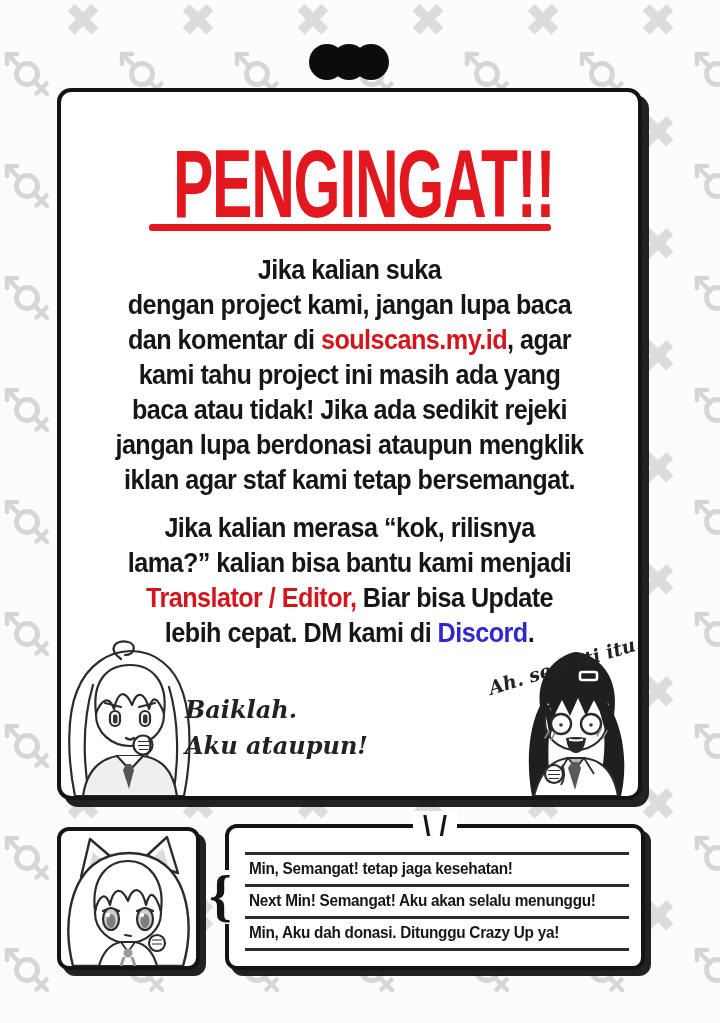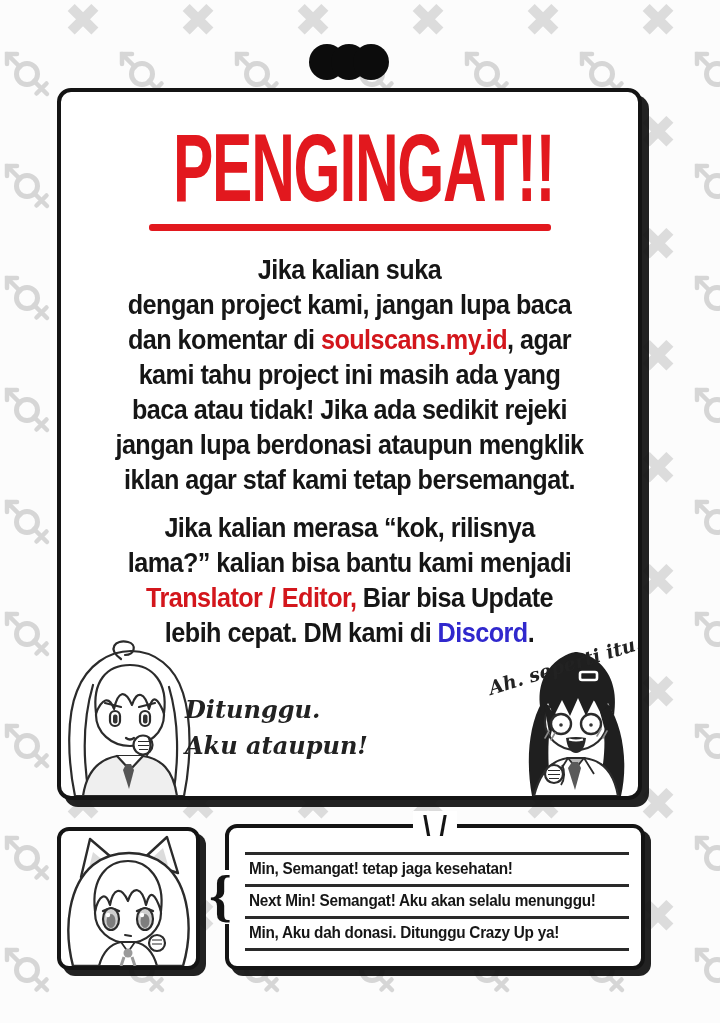--- a/index.html
+++ b/index.html
@@ -13,21 +13,21 @@
   .pat-x{font-size:46px;font-weight:bold;color:#dcdcdc;line-height:1;font-family:"DejaVu Sans",sans-serif;}
   
   .dots{position:absolute;left:309px;top:44px;display:flex;z-index:2;}
   .dot{width:36px;height:36px;border-radius:50%;background:#0c0c0c;margin-right:-14px;}
   
   .card{
     position:absolute;left:57px;top:88px;width:585px;height:712px;box-sizing:border-box;
     background:#ffffff;border:4px solid #141414;border-radius:14px;
     box-shadow:7px 7px 0 rgba(15,15,15,0.92);z-index:1;overflow:hidden;
   }
-  .title-wrap{position:absolute;top:36px;left:0;width:100%;}
+  .title-wrap{position:absolute;top:52px;left:0;width:100%;}
   .title{
     display:inline-block;font-size:96px;line-height:80px;font-weight:bold;
     letter-spacing:-2px;color:#e2181e;transform:scaleX(0.63);transform-origin:50% 50%;
     white-space:nowrap;
   }
   .title-underline{
     position:absolute;top:132px;left:50%;transform:translateX(-50%);
     width:402px;height:7px;background:#e2181e;border-radius:3px;
   }
   .para{
@@ -520,21 +520,21 @@
       <path d="M14,150 C20,126 32,114 48,112 L64,112 C82,114 94,126 98,150 Z" fill="#fff" stroke="#2b2b2b" stroke-width="2.2" stroke-linejoin="round"></path>
       <path d="M48,112 L56,122 L64,112 Z" fill="#b9b9b9" stroke="#2b2b2b" stroke-width="1.8"></path>
       <path d="M52,116 L48,122 L55,144 L61,122 L58,116 Z" fill="#5a5a5a"></path>
       <path d="M48,112 L38,128 M64,112 L74,128" stroke="#2b2b2b" stroke-width="1.8" fill="none"></path>
       <circle cx="34" cy="128" r="9" fill="#fff" stroke="#2b2b2b" stroke-width="2.2"></circle>
       <path d="M28,124.5 L40,124.5 M28,128.5 L40,128.5 M29,132.5 L39,132.5" stroke="#2b2b2b" stroke-width="1.2" fill="none"></path>
       <path d="M41,139 C45,133 45,124 42,119" stroke="#2b2b2b" stroke-width="1.8" fill="none"></path>
     </svg>
 
     <div class="hand speech-left">
-      <span>Ditunggu.</span><br>
+      <span>Baiklah.</span><br>
       <span>Aku ataupun!</span>
     </div>
     <div class="hand speech-right">Ah. seperti itu.</div>
   </div>
 
   <div class="comment-section">
 
     <div class="avatar-box">
       <svg width="135" height="135" viewBox="0 0 135 135">
         <path d="M20,46 L29,8 L57,32 Z" fill="#fff" stroke="#2b2b2b" stroke-width="2.4" stroke-linejoin="round"></path>

